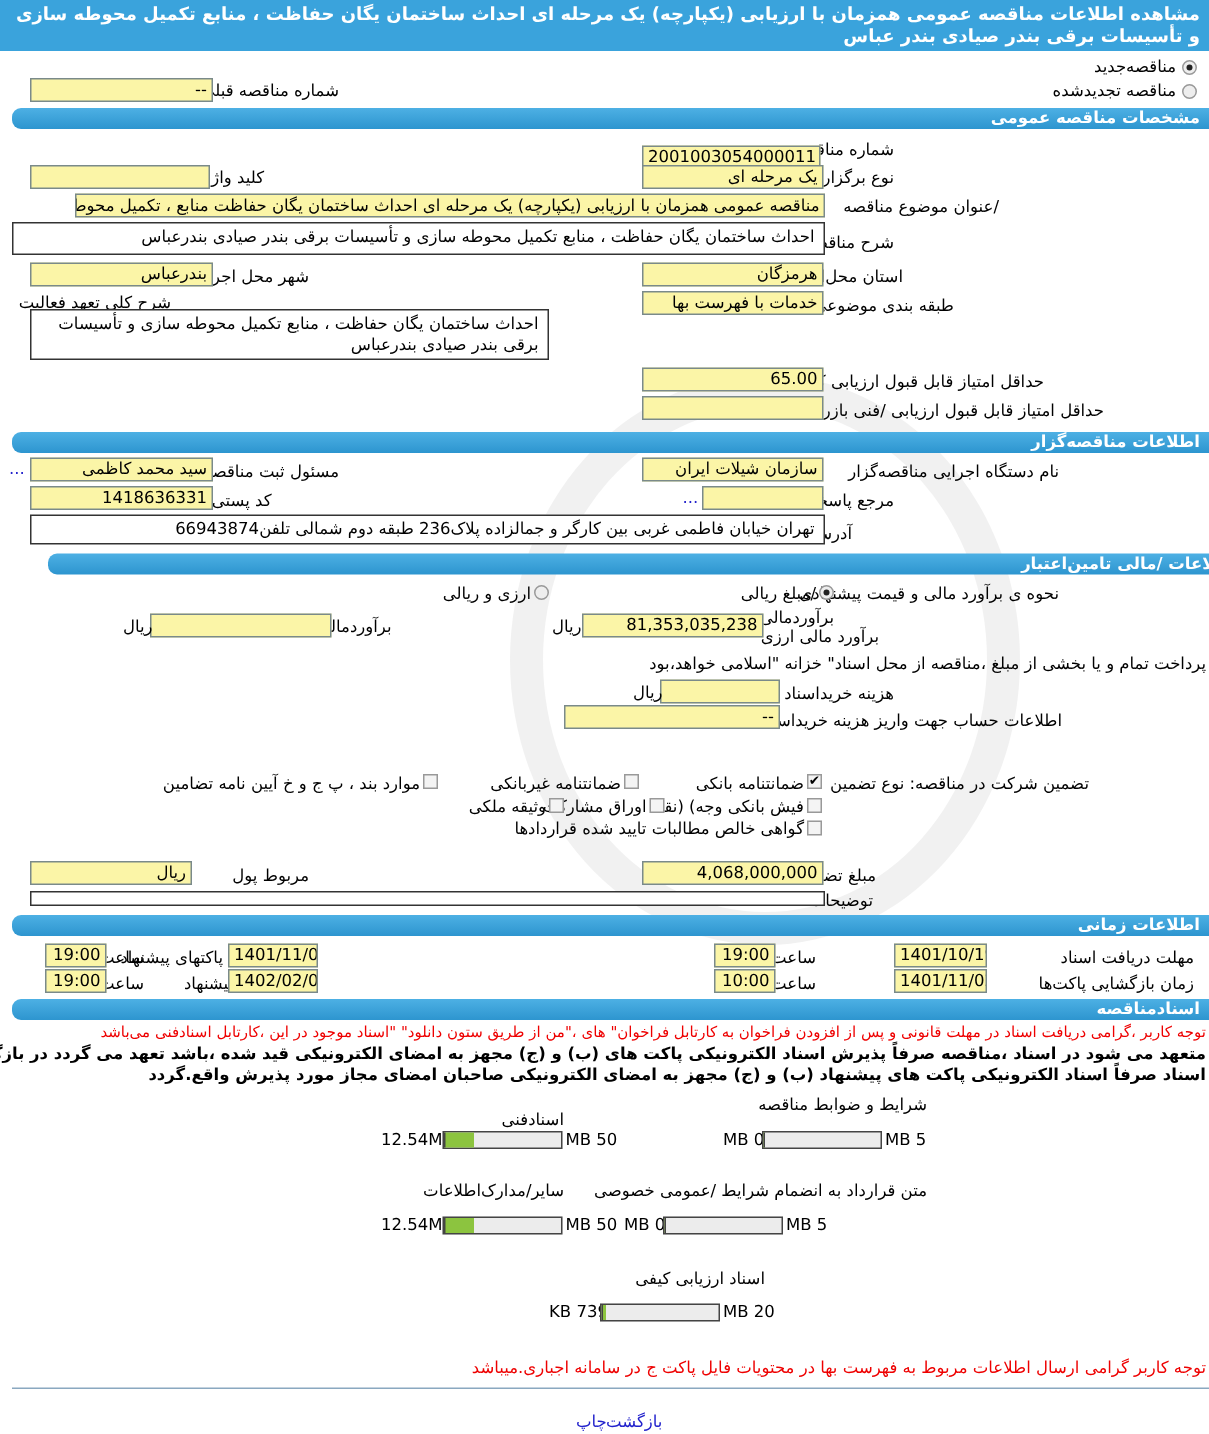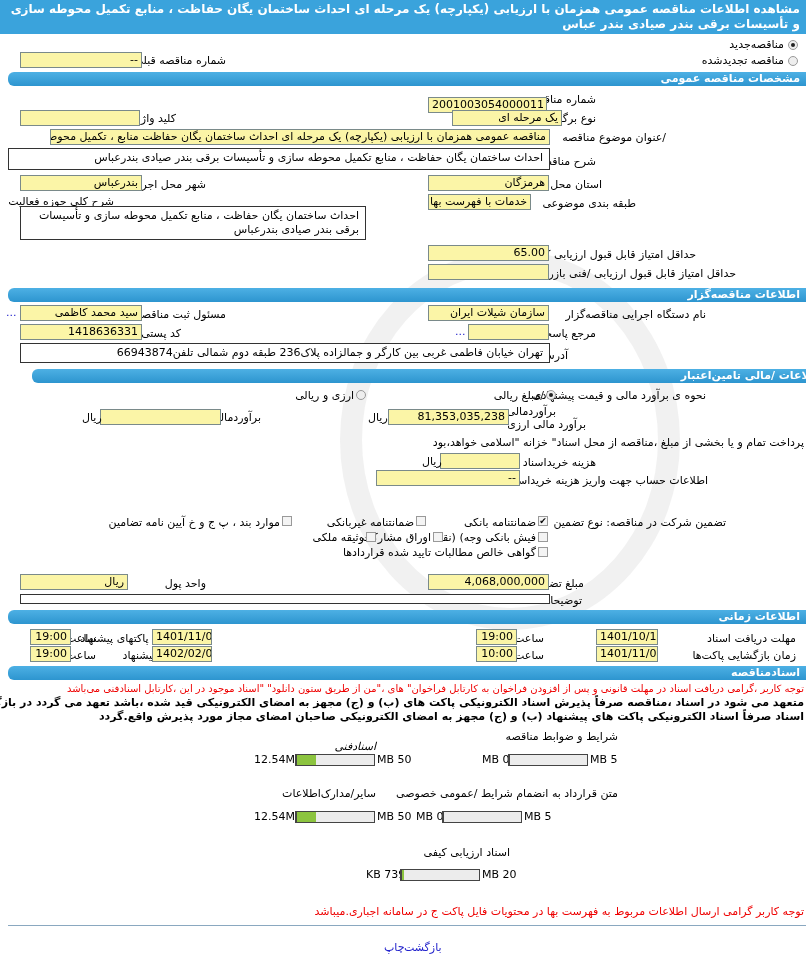--- a/index.html
+++ b/index.html
@@ -34,41 +34,41 @@
 <span class="abs lbl" style="right:22px;top:54px;">مناقصه تجدیدشده</span>
 <span class="abs lbl" style="right:580px;top:54px;">شماره مناقصه قبلی</span>
 <div class="abs inp ltr" style="left:20px;top:52px;width:122px;">--</div>
 
 <div class="abs section" style="top:72px;">مشخصات مناقصه عمومی</div>
 
 <span class="abs lbl" style="right:210px;top:93px;">شماره مناقصه</span>
 <div class="abs inp ltr" style="left:428px;top:97px;width:119px;">2001003054000011</div>
 
 <span class="abs lbl" style="right:210px;top:112px;">نوع برگزاری</span>
-<div class="abs inp" style="left:452px;top:110px;width:110px;">یک مرحله ای</div>
+<div class="abs inp" style="left:428px;top:110px;width:121px;">یک مرحله ای</div>
 
 <span class="abs lbl" style="right:630px;top:112px;">کلید واژه</span>
 <div class="abs inp" style="left:20px;top:110px;width:120px;"></div>
 
 <span class="abs lbl" style="right:140px;top:131px;">/عنوان موضوع مناقصه</span>
 <div class="abs inp" style="left:50px;top:129px;width:500px;">مناقصه عمومی همزمان با ارزیابی (یکپارچه) یک مرحله ای احداث ساختمان یگان حفاظت منابع ، تکمیل محوطه سا</div>
 
 <span class="abs lbl" style="right:210px;top:155px;">شرح مناقصه</span>
 <div class="abs box" style="left:8px;top:148px;width:542px;height:22px;">احداث ساختمان یگان حفاظت ، منابع تکمیل محوطه سازی و تأسیسات برقی بندر صیادی بندرعباس</div>
 
 <span class="abs lbl" style="right:204px;top:178px;">استان محل‌اجرا</span>
 <div class="abs inp" style="left:428px;top:175px;width:121px;">هرمزگان</div>
 
 <span class="abs lbl" style="right:600px;top:178px;">شهر محل اجرا</span>
 <div class="abs inp" style="left:20px;top:175px;width:122px;">بندرعباس</div>
 
 <span class="abs lbl" style="right:170px;top:197px;">طبقه بندی موضوعی</span>
-<div class="abs inp" style="left:428px;top:194px;width:103px;">خدمات با فهرست بها</div>
-
-<span class="abs lbl" style="right:692px;top:195px;">شرح کلی حوزه فعالیت</span>
+<div class="abs inp" style="left:428px;top:194px;width:121px;">خدمات با فهرست بها</div>
+
+<span class="abs lbl" style="right:692px;top:195px;">شرح کلی تعهد فعالیت</span>
 <div class="abs box" style="left:20px;top:206px;width:346px;height:34px;line-height:14px;">احداث ساختمان یگان حفاظت ، منابع تکمیل محوطه سازی و تأسیسات برقی بندر صیادی بندرعباس</div>
 
 <span class="abs lbl" style="right:110px;top:248px;">حداقل امتیاز قابل قبول ارزیابی کیفی</span>
 <div class="abs inp ltr" style="left:428px;top:245px;width:121px;">65.00</div>
 
 <span class="abs lbl" style="right:70px;top:267px;">حداقل امتیاز قابل قبول ارزیابی /فنی بازرگانی</span>
 <div class="abs inp" style="left:428px;top:264px;width:121px;"></div>
 
 <div class="abs section" style="top:288px;">اطلاعات مناقصه‌گزار</div>
 
@@ -128,21 +128,21 @@
 <span class="abs chk" style="right:363px;top:532px;"></span>
 <span class="abs lbl" style="right:375px;top:531px;">اوراق مشارکت</span>
 <span class="abs chk" style="right:430px;top:532px;"></span>
 <span class="abs lbl" style="right:442px;top:531px;">وثیقه ملکی</span>
 
 <span class="abs chk" style="right:258px;top:547px;"></span>
 <span class="abs lbl" style="right:270px;top:546px;">گواهی خالص مطالبات تایید شده قراردادها</span>
 
 <span class="abs lbl" style="right:222px;top:577px;">مبلغ تضمین</span>
 <div class="abs inp ltr" style="left:428px;top:574px;width:121px;">4,068,000,000</div>
-<span class="abs lbl" style="right:600px;top:577px;">واحد پول</span>
+<span class="abs lbl" style="right:600px;top:577px;">مربوط پول</span>
 <div class="abs inp" style="left:20px;top:574px;width:108px;">ریال</div>
 
 <span class="abs lbl" style="right:224px;top:594px;">توضیحات</span>
 <div class="abs box" style="left:20px;top:594px;width:530px;height:10px;padding:0;"></div>
 
 <div class="abs section" style="top:610px;">اطلاعات زمانی</div>
 
 <span class="abs lbl" style="right:10px;top:632px;">مهلت دریافت اسناد</span>
 <div class="abs inp ltr" style="left:596px;top:629px;width:62px;">1401/10/19</div>
 <span class="abs lbl" style="right:262px;top:632px;">ساعت</span>
@@ -168,21 +168,21 @@
 <div class="abs bold" style="right:2px;top:696px;">متعهد می شود در اسناد ،مناقصه صرفاً پذیرش اسناد الکترونیکی پاکت های (ب) و (ج) مجهز به امضای الکترونیکی قید شده ،باشد تعهد می گردد در بازگشایی وپذیرش</div>
 <div class="abs bold" style="right:2px;top:710px;">اسناد صرفاً اسناد الکترونیکی پاکت های پیشنهاد (ب) و (ج) مجهز به امضای الکترونیکی صاحبان امضای مجاز مورد پذیرش واقع.گردد</div>
 
 <span class="abs lbl" style="right:188px;top:730px;">شرایط و ضوابط مناقصه</span>
 <span class="abs lbl" style="left:482px;top:753px;">0 MB</span>
 <div class="abs bar" style="left:508px;top:754px;width:80px;direction:ltr;">
     <div class="fill" style="width:0%;"></div>
   </div>
 <span class="abs lbl" style="left:590px;top:753px;">5 MB</span>
 
-<span class="abs lbl" style="right:430px;top:740px;font-style:italic;">اسنادفنی</span>
+<span class="abs lbl" style="right:430px;top:740px;">اسنادفنی</span>
 <span class="abs lbl" style="left:254px;top:753px;">12.54MB</span>
 <div class="abs bar" style="left:295px;top:754px;width:80px;direction:ltr;">
     <div class="fill" style="width:25%;"></div>
   </div>
 <span class="abs lbl" style="left:377px;top:753px;">50 MB</span>
 
 <span class="abs lbl" style="right:188px;top:787px;">متن قرارداد به انضمام شرایط /عمومی خصوصی</span>
 <span class="abs lbl" style="left:416px;top:810px;">0 MB</span>
 <div class="abs bar" style="left:442px;top:811px;width:80px;direction:ltr;">
     <div class="fill" style="width:0%;"></div>

